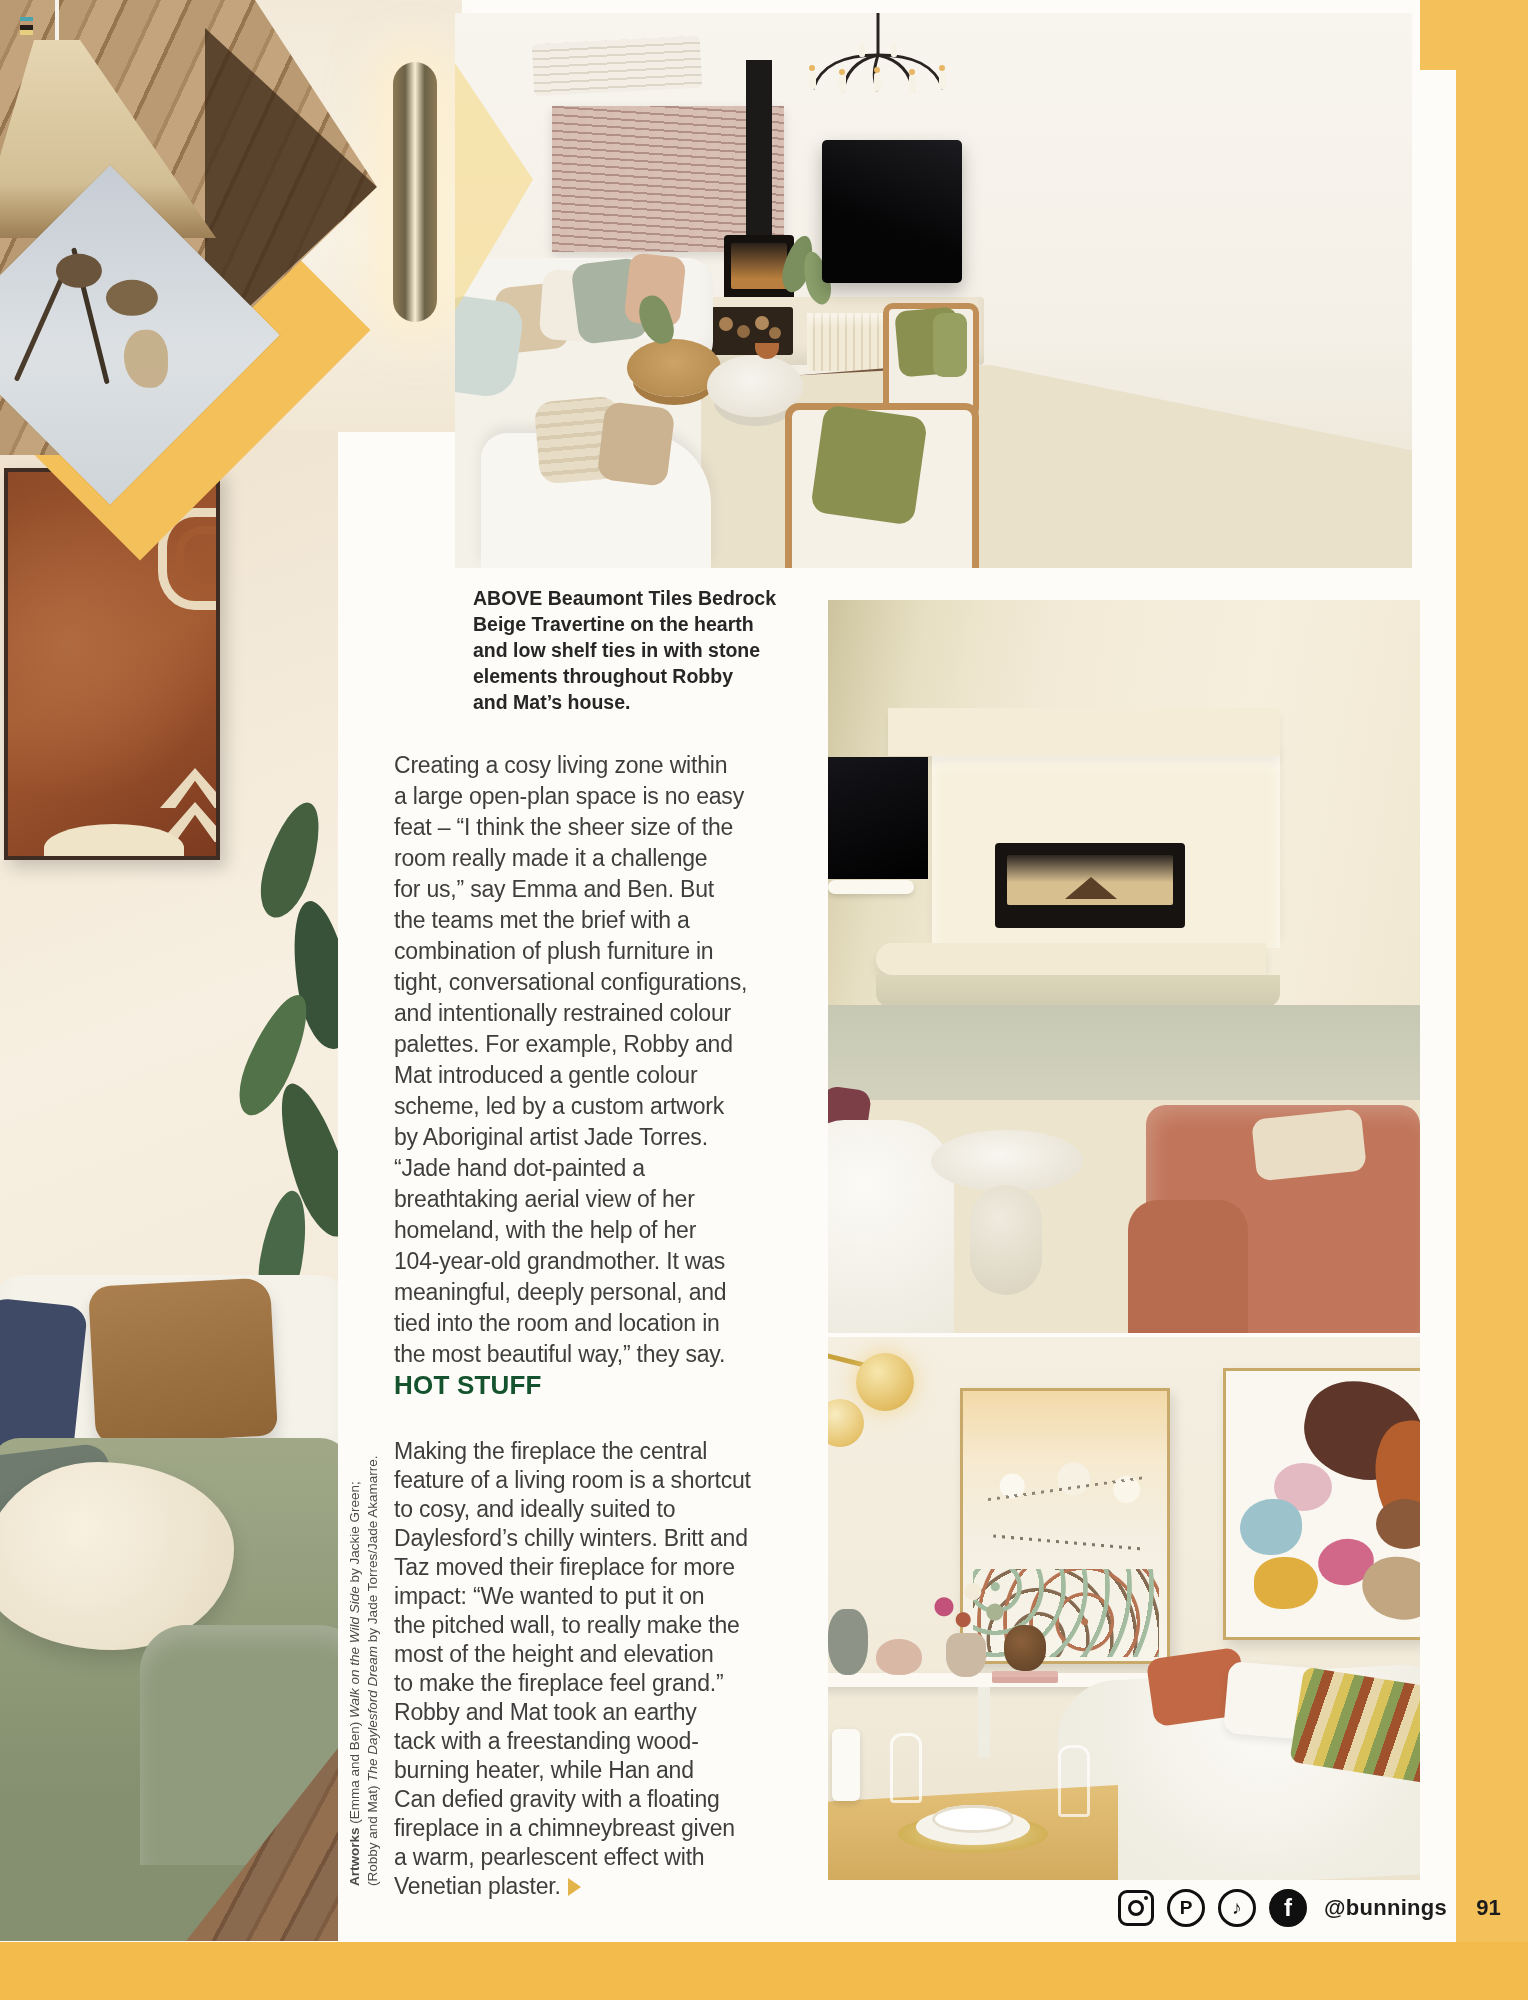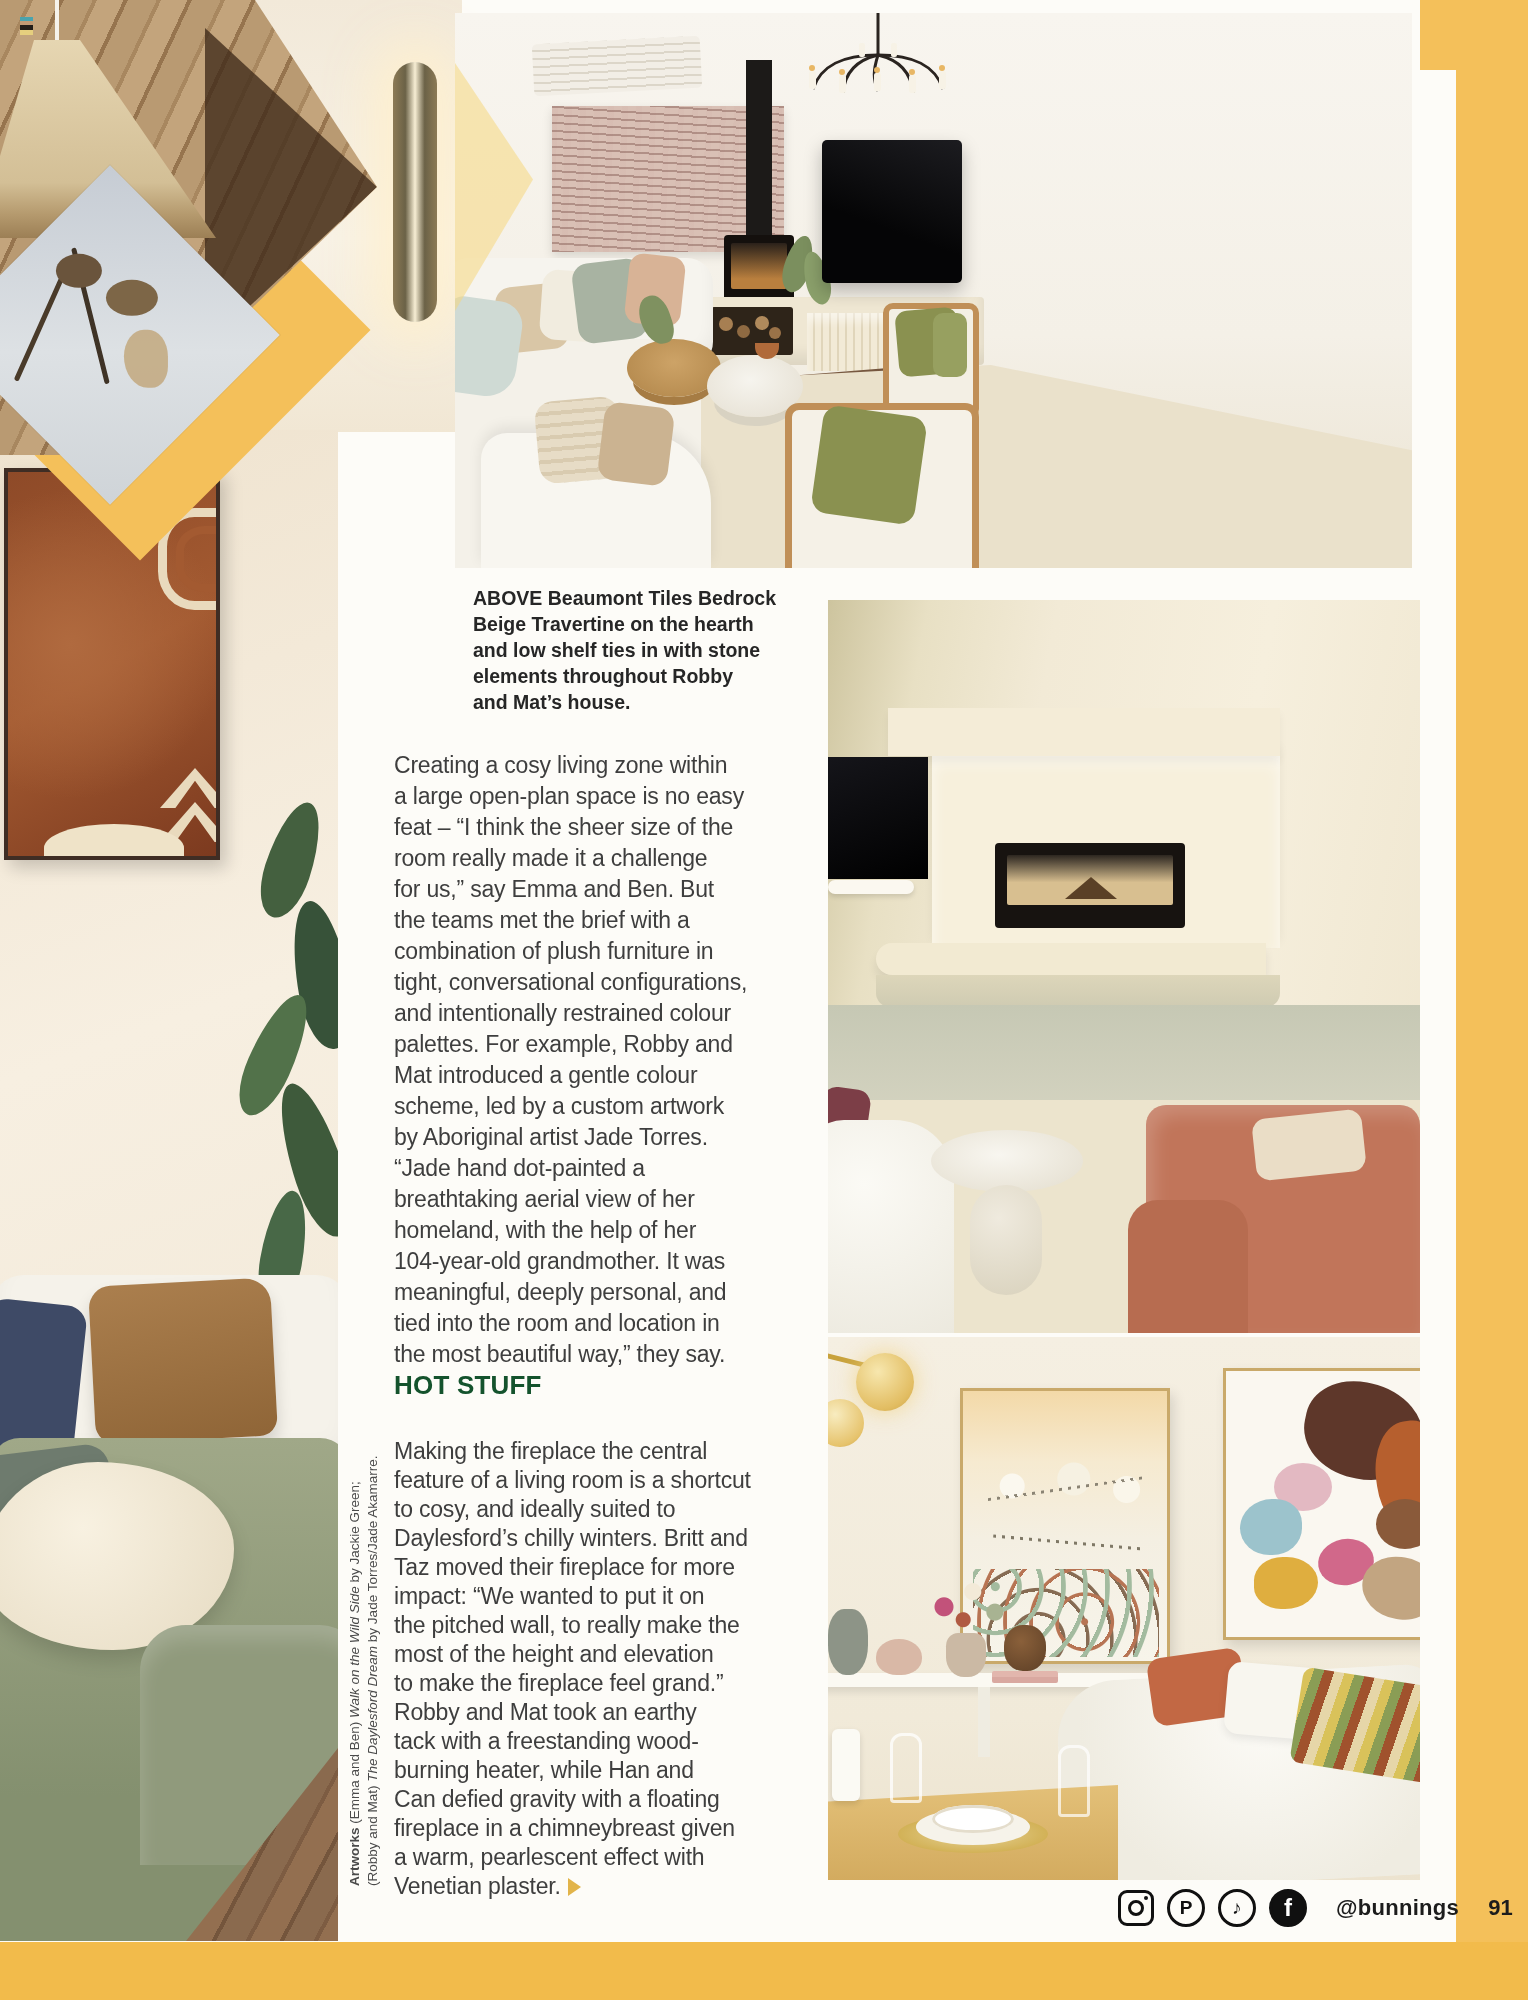--- a/index.html
+++ b/index.html
@@ -321,17 +321,17 @@
   </div>
 
   <div class="abs" style="left:1118px;top:1888px;height:40px;display:flex;align-items:center;gap:13px;">
     <div style="width:30px;height:30px;border:3px solid #101010;border-radius:9px;position:relative;">
       <div style="position:absolute;left:7px;top:7px;width:10px;height:10px;border:3px solid #101010;border-radius:50%;"></div>
       <div style="position:absolute;right:3px;top:3px;width:4px;height:4px;background:#101010;border-radius:50%;"></div>
     </div>
     <div class="icon-circle">P</div>
     <div class="icon-circle">♪</div>
     <div class="icon-circle" style="background:#101010;color:#ffffff;font-size:24px;border-color:#101010;">f</div>
-    <div style="font-weight:bold;font-size:22px;color:#1c1c1c;margin-left:16px;letter-spacing:.3px;">@bunnings</div>
+    <div style="font-weight:bold;font-size:22px;color:#1c1c1c;margin-left:4px;letter-spacing:.3px;">@bunnings</div>
     <div style="font-weight:bold;font-size:22px;color:#1c1c1c;margin-left:16px;">91</div>
   </div>
 
 </div>
 
 </body></html>

